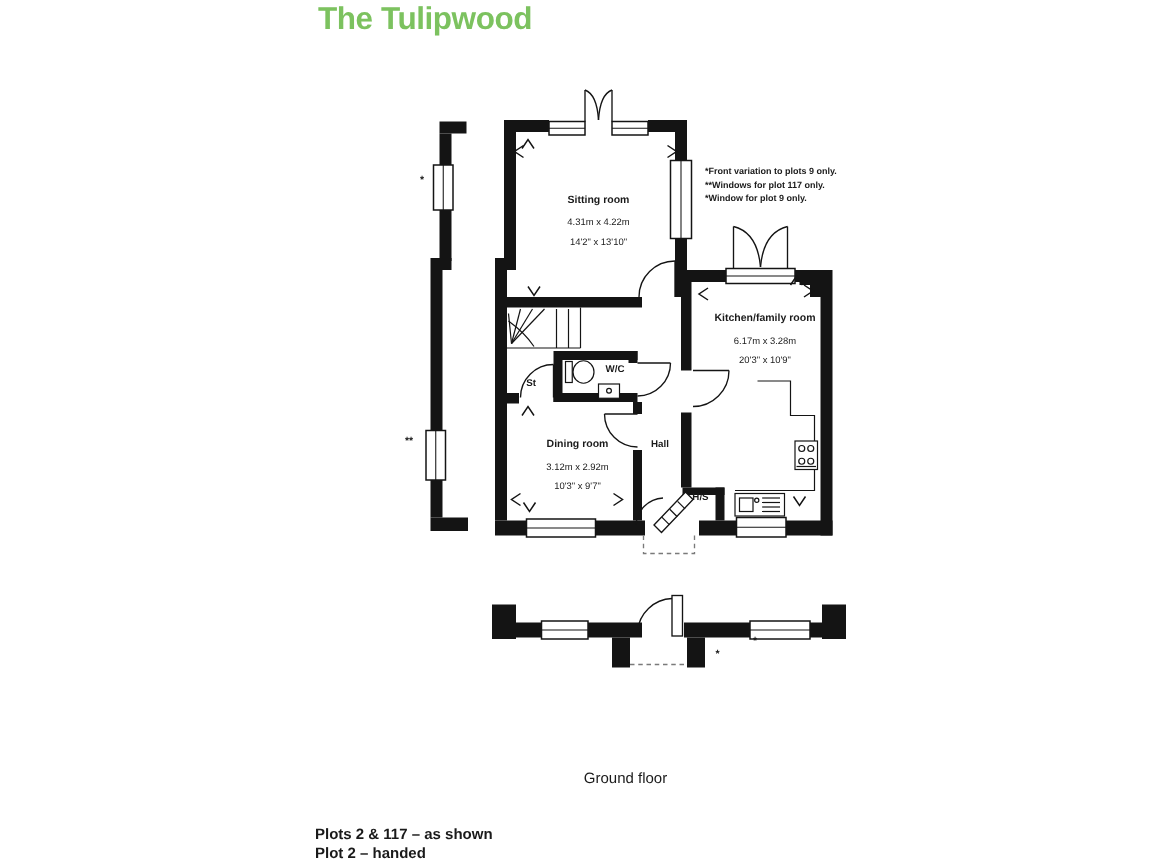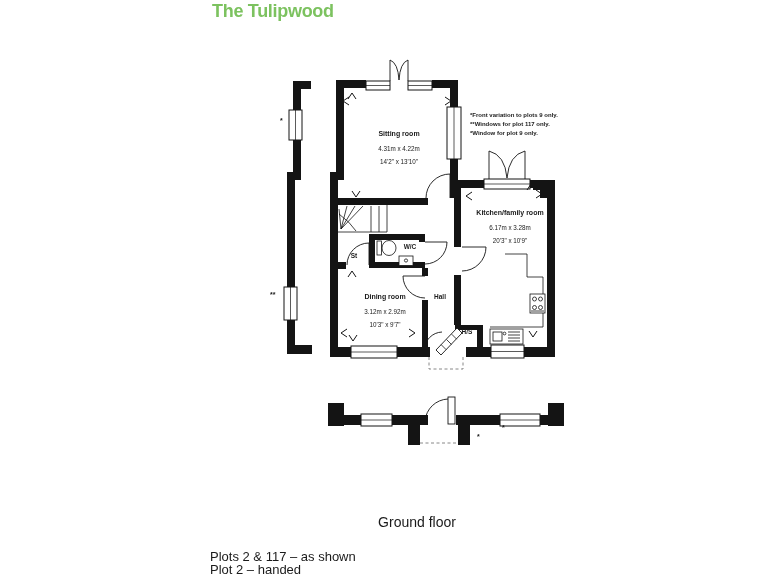--- a/index.html
+++ b/index.html
@@ -1,27 +1,27 @@
 <!DOCTYPE html>
 <html><head>
 <meta charset="utf-8">
 <style>
   html,body{margin:0;padding:0;background:#fff;}
   .canvas{position:relative;width:768px;height:576px;background:#ffffff;overflow:hidden;
           font-family:"Liberation Sans", sans-serif;color:#1a1a1a;}
   .abs{position:absolute;}
   .ctr{transform:translateX(-50%);text-align:center;white-space:nowrap;}
-  .page-title{font-size:18px;font-weight:700;letter-spacing:-0.3px;white-space:nowrap;}
+  .page-title{font-size:21px;font-weight:700;letter-spacing:-0.3px;white-space:nowrap;}
   .room-name{font-size:7px;font-weight:700;}
   .room-dim{font-size:6.3px;}
   .tiny-label{font-size:6.5px;font-weight:700;}
   .marker{font-size:7px;font-weight:700;}
   .ann{font-size:6px;font-weight:600;line-height:9px;white-space:nowrap;}
-  .caption{font-size:14px;}
-  .plot-notes{font-size:13px;line-height:13px;white-space:nowrap;}
+  .caption{font-size:10px;}
+  .plot-notes{font-size:10px;line-height:13px;white-space:nowrap;font-weight:bold;}
   svg{position:absolute;left:0;top:0;}
 </style>
 </head>
 <body>
 
 <div class="canvas">
 
   <div class="abs page-title" style="left: 212px; top: 1px; color: rgb(124, 194, 95);">The Tulipwood</div>
 
   <svg width="768" height="576" viewBox="0 0 768 576">

